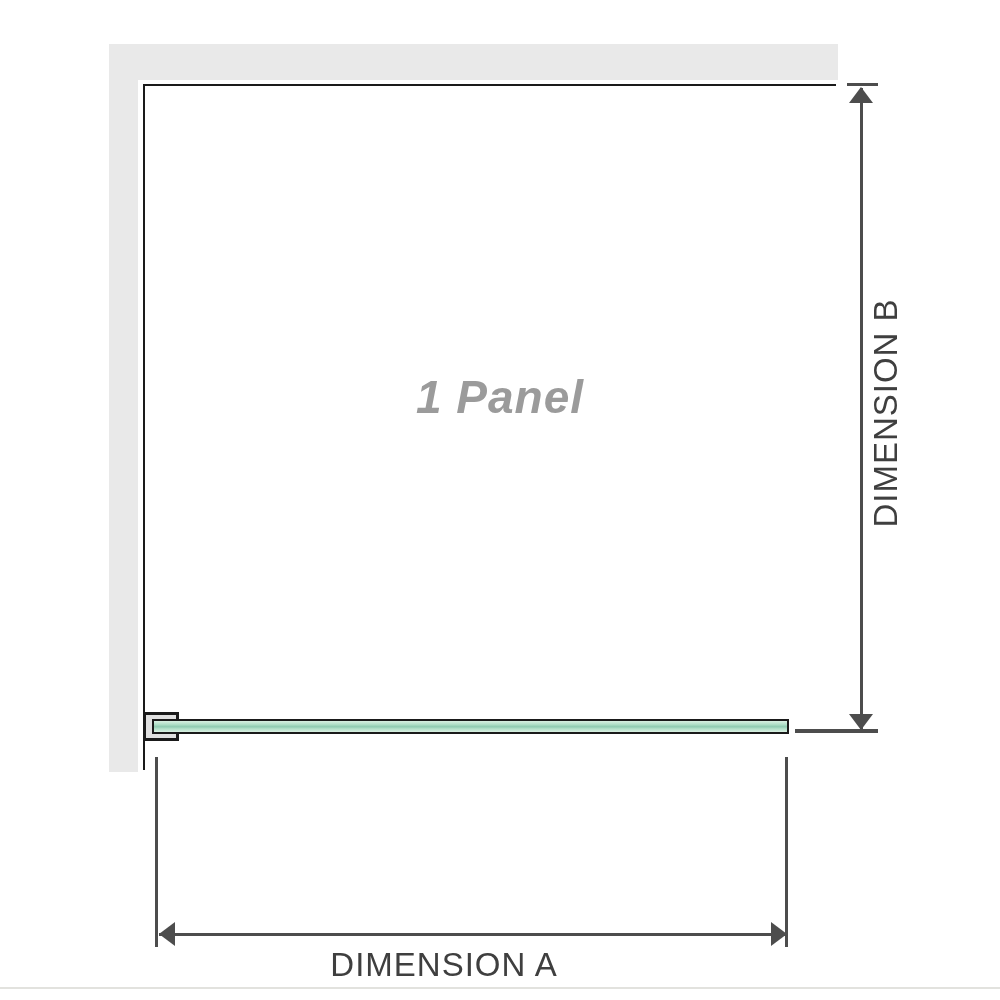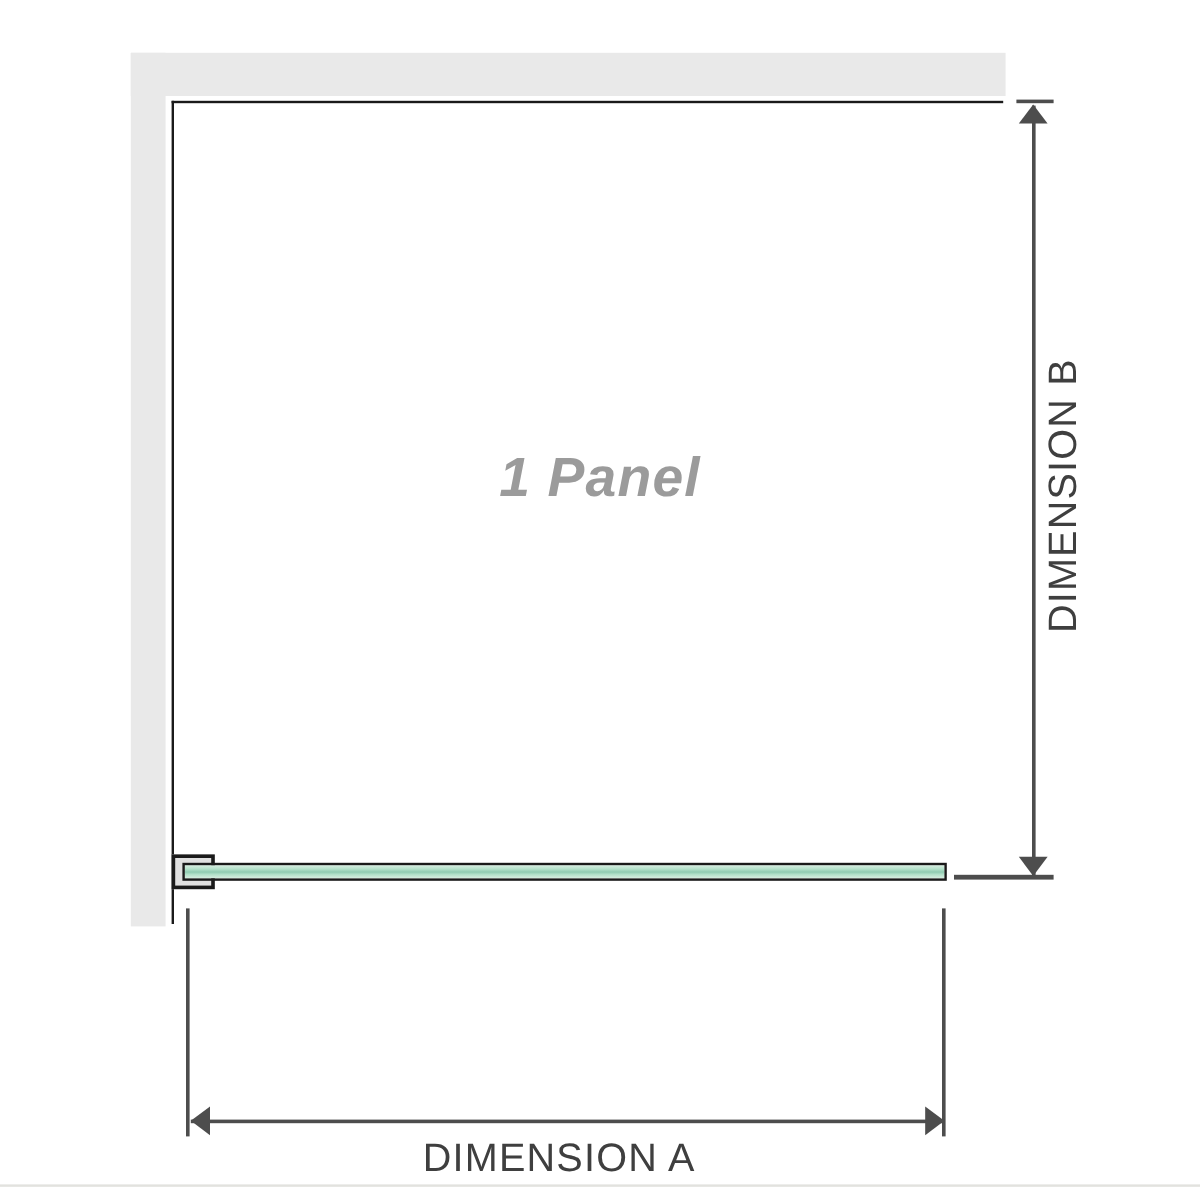--- a/index.html
+++ b/index.html
@@ -71,21 +71,21 @@
     left: 159px; top: 922px; width: 0; height: 0;
     border-top: 12px solid transparent; border-bottom: 12px solid transparent;
     border-right: 16px solid #4d4d4d;
   }
   .arrow-right {
     left: 771px; top: 922px; width: 0; height: 0;
     border-top: 12px solid transparent; border-bottom: 12px solid transparent;
     border-left: 16px solid #4d4d4d;
   }
   .dima-label {
-    left: 466px; top: 965px;
+    left: 444px; top: 965px;
     transform: translate(-50%, -50%);
     white-space: nowrap;
     font-size: 33px; font-weight: 300; letter-spacing: 1px;
     color: #3f3f3f;
   }
 
   
   .panel-label {
     left: 500px; top: 397px;
     transform: translate(-50%, -50%);

